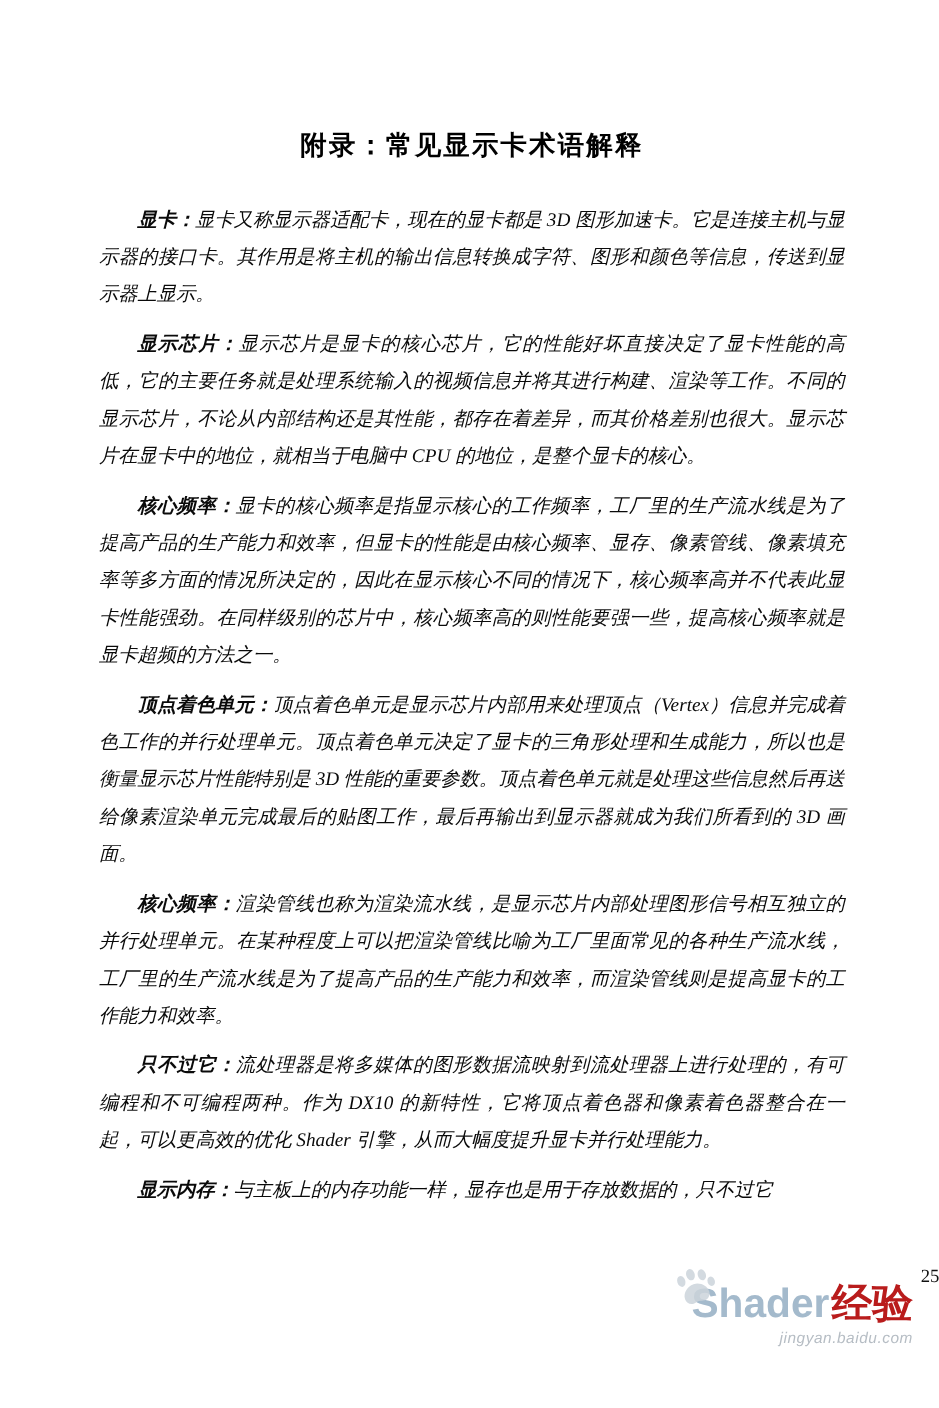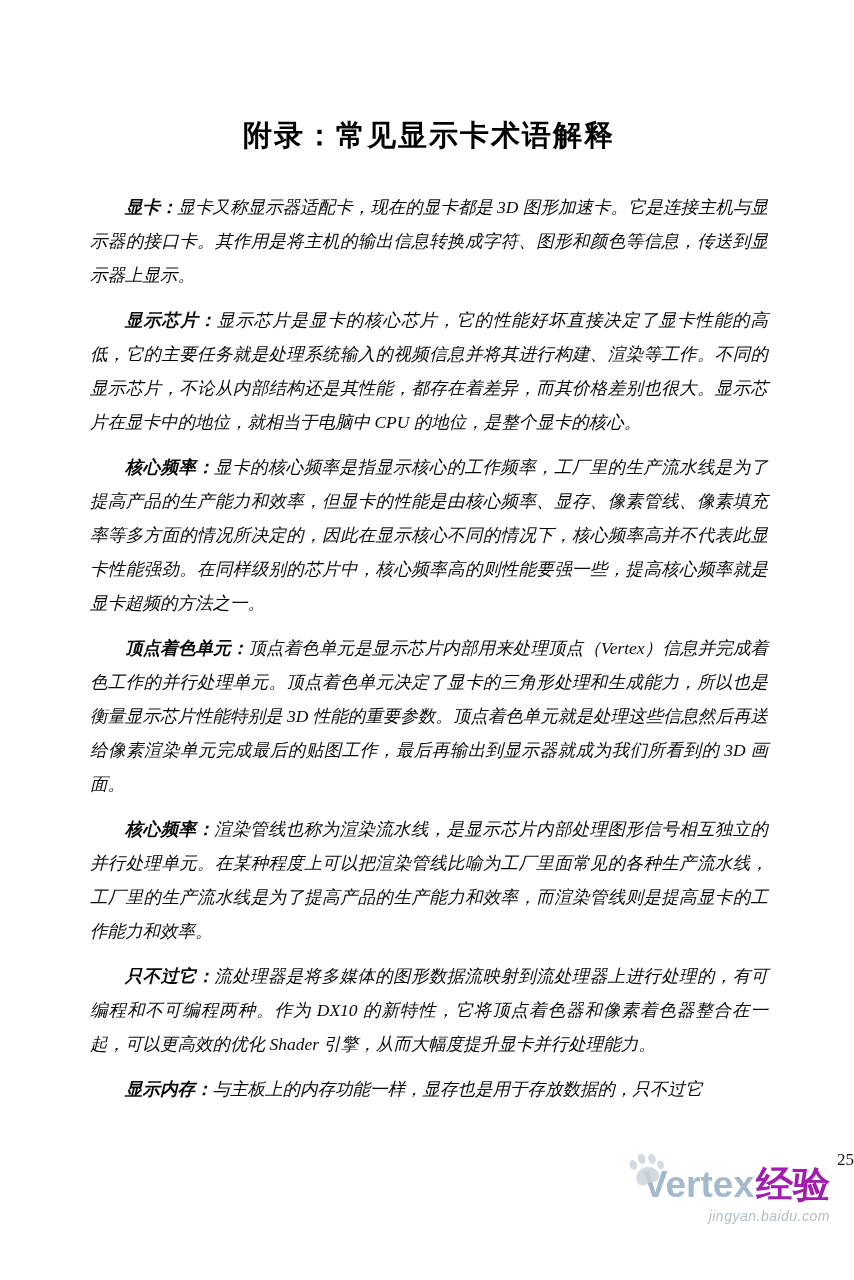--- a/index.html
+++ b/index.html
@@ -14,21 +14,21 @@
     font-family: "Liberation Serif", "DejaVu Serif", serif;
     color: #111111;
   }
   .content {
     position: absolute;
     left: 90px;
     top: 116px;
     width: 678px;
   }
   h1.doc-title {
-    font-size: 29px;
+    font-size: 24px;
     font-weight: bold;
     text-align: center;
     margin: 0 0 34px 0;
     letter-spacing: 2px;
     color: #000000;
   }
   p.para {
     font-size: 17.5px;
     line-height: 34px;
     text-align: justify;
@@ -57,21 +57,21 @@
   .brand-row {
     position: relative;
     display: inline-block;
     font-size: 37px;
     font-weight: bold;
     line-height: 1;
     letter-spacing: 0px;
     white-space: nowrap;
   }
   .brand-baidu { color: #a4bacc; }
-  .brand-jingyan { color: #a21caf; margin-left: 2px; }
+  .brand-jingyan { color: #b91c1c; margin-left: 2px; }
   .paw-icon {
     position: absolute;
     left: -18px;
     top: -16px;
     width: 42px;
     height: 42px;
     transform: rotate(-18deg);
     opacity: 0.85;
   }
   .paw-icon svg { width: 100%; height: 100%; fill: #ccd4db; }
@@ -111,18 +111,18 @@
   <div class="watermark">
     <div class="brand-row">
       <span class="paw-icon">
         <svg viewBox="0 0 24 24" xmlns="http://www.w3.org/2000/svg">
           <ellipse cx="6.2" cy="6.5" rx="2.1" ry="2.9"></ellipse>
           <ellipse cx="11.8" cy="4.6" rx="2.2" ry="3"></ellipse>
           <ellipse cx="17.4" cy="6.5" rx="2.1" ry="2.9"></ellipse>
           <ellipse cx="21" cy="11.2" rx="1.9" ry="2.5"></ellipse>
           <path d="M11.8 9.8c-3.6 0-6.6 2.9-6.6 6.1 0 2.1 1.6 3.6 3.6 3.6 1.2 0 2-.5 3-.5s1.8.5 3 .5c2 0 3.6-1.5 3.6-3.6 0-3.2-3-6.1-6.6-6.1z"></path>
         </svg>
-      </span><span class="brand-baidu">Vertex</span><span class="brand-jingyan">经验</span>
+      </span><span class="brand-baidu">Shader</span><span class="brand-jingyan">经验</span>
     </div>
     <div class="wm-url">jingyan.baidu.com</div>
   </div>
 
 </div>
 
 </body></html>

